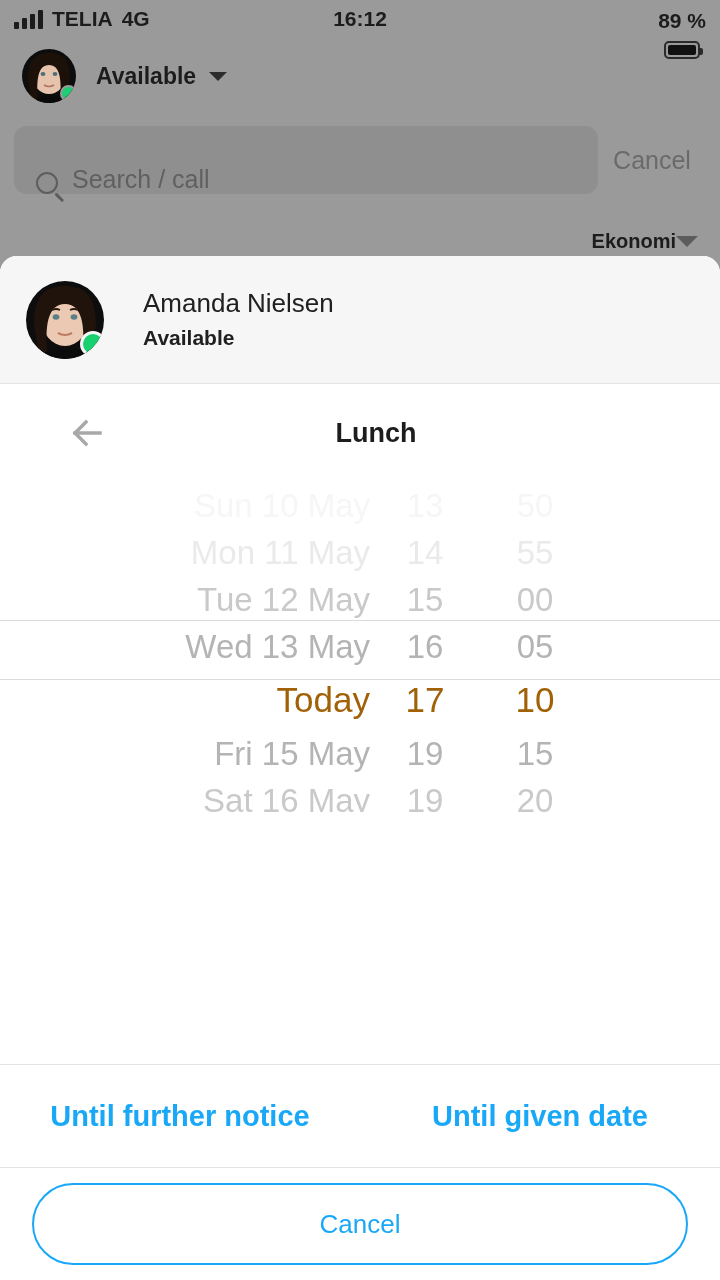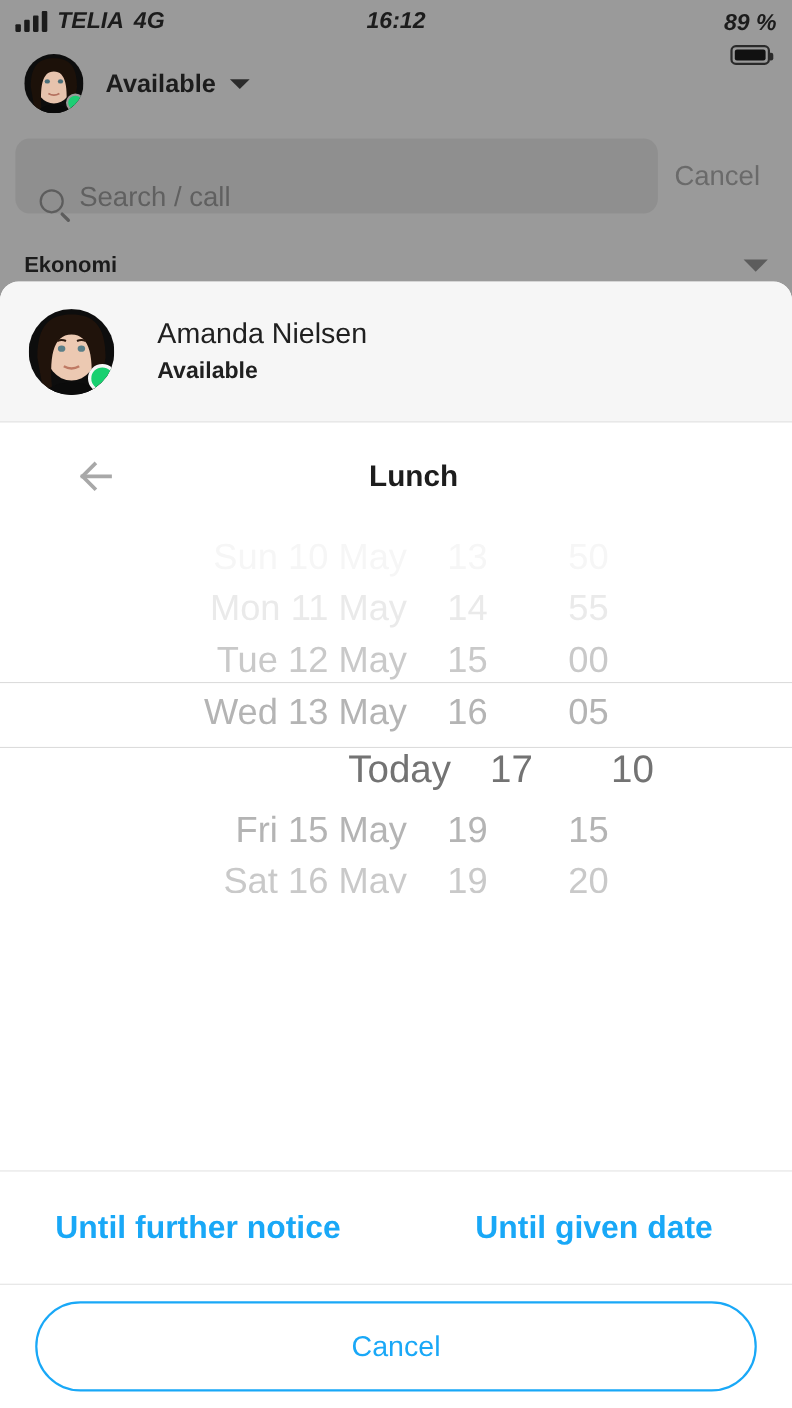--- a/index.html
+++ b/index.html
@@ -9,21 +9,21 @@
     overflow:hidden;
   }
   body { position:relative; background:#9a9a9a; }
 
   
   .backdrop { position:absolute; inset:0; background:#9a9a9a; }
 
   .statusbar {
     position:absolute; top:0; left:0; right:0; height:38px;
     display:flex; align-items:center; padding:0 14px;
-    color:#1c1c1c; font-size:21px; font-weight:600;font-style:italic;
+    color:#1c1c1c; font-size:21px; font-weight:600;
   }
   .sb-left { display:flex; align-items:center; gap:9px; }
   .bars { display:flex; align-items:flex-end; gap:3px; height:19px; }
   .bars i { display:block; width:5px; background:#1c1c1c; border-radius:1px; }
   .bars i:nth-child(1){height:7px;} .bars i:nth-child(2){height:11px;}
   .bars i:nth-child(3){height:15px;} .bars i:nth-child(4){height:19px;}
   .sb-center { position:absolute; left:0; right:0; text-align:center; }
   .sb-right { margin-left:auto; display:flex; align-items:center; gap:8px; z-index:2;flex-direction:column; }
   .batt { width:36px; height:18px; border:2px solid #2a2a2a; border-radius:5px;
           padding:2px; position:relative; }
@@ -46,21 +46,21 @@
   .searchbox { flex:1; height:68px; background:#8f8f8f; border-radius:13px;
                display:flex; align-items:flex-end; gap:14px; padding:0 22px; }
   .mag { width:22px; height:22px; border:2.5px solid #5d5d5d; border-radius:50%;
          position:relative; flex:none; }
   .mag::after { content:""; position:absolute; right:-9px; bottom:-6px; width:11px;
                 height:2.5px; background:#5d5d5d; transform:rotate(45deg); border-radius:2px; }
   .search-ph { font-size:25px; color:#606060; }
   .cancel-top { width:108px; text-align:center; font-size:25px; color:#6a6a6a; }
 
   .grouprow { position:absolute; top:222px; left:0; right:0; height:38px;
-              display:flex; align-items:center; justify-content:space-between;
+              display:flex; align-items:center; justify-content:flex-end;
               padding:0 22px; }
   .grouprow .gname { font-size:20px; font-weight:700; color:#1c1c1c; }
   .tri-small { width:0; height:0; border-left:11px solid transparent;
                border-right:11px solid transparent; border-top:11px solid #5c5c5c; }
 
   
   .sheet {
     position:absolute; left:0; right:0; top:256px; bottom:0;
     background:#fff; border-radius:17px 17px 0 0; overflow:hidden;
     display:flex; flex-direction:column;
@@ -82,21 +82,21 @@
   .modal-title { font-size:27px; font-weight:600; color:#1d1d1d; }
 
   
   .picker { position:relative; height:330px; flex:none; overflow:hidden; }
   .rows { position:absolute; left:0; right:0; top:0; }
   .prow { height:47px; display:flex; align-items:center; font-size:33px;
           color:#b4b4b4; font-weight:400; }
   .c-date { width:370px; text-align:right; padding-right:0; }
   .c-hour { width:110px; text-align:center; }
   .c-min  { width:110px; text-align:center; }
-  .prow.sel { color:#737373; font-size:35px; height:60px;padding-left:40px; }
+  .prow.sel { color:#a16207; font-size:35px; height:60px; }
   .prow.f1 { color:#c9c9c9; }
   .prow.f2 { color:#eaeaea; }
   .prow.f3 { color:#f6f6f6; }
   .band { position:absolute; left:0; right:0; top:138px; height:60px;
           border-top:1px solid #dcdcdc; border-bottom:1px solid #dcdcdc;
           pointer-events:none; }
 
   .spacer { flex:1; }
 
   .choice-row { height:104px; border-top:1px solid #e3e3e3; border-bottom:1px solid #e3e3e3;

